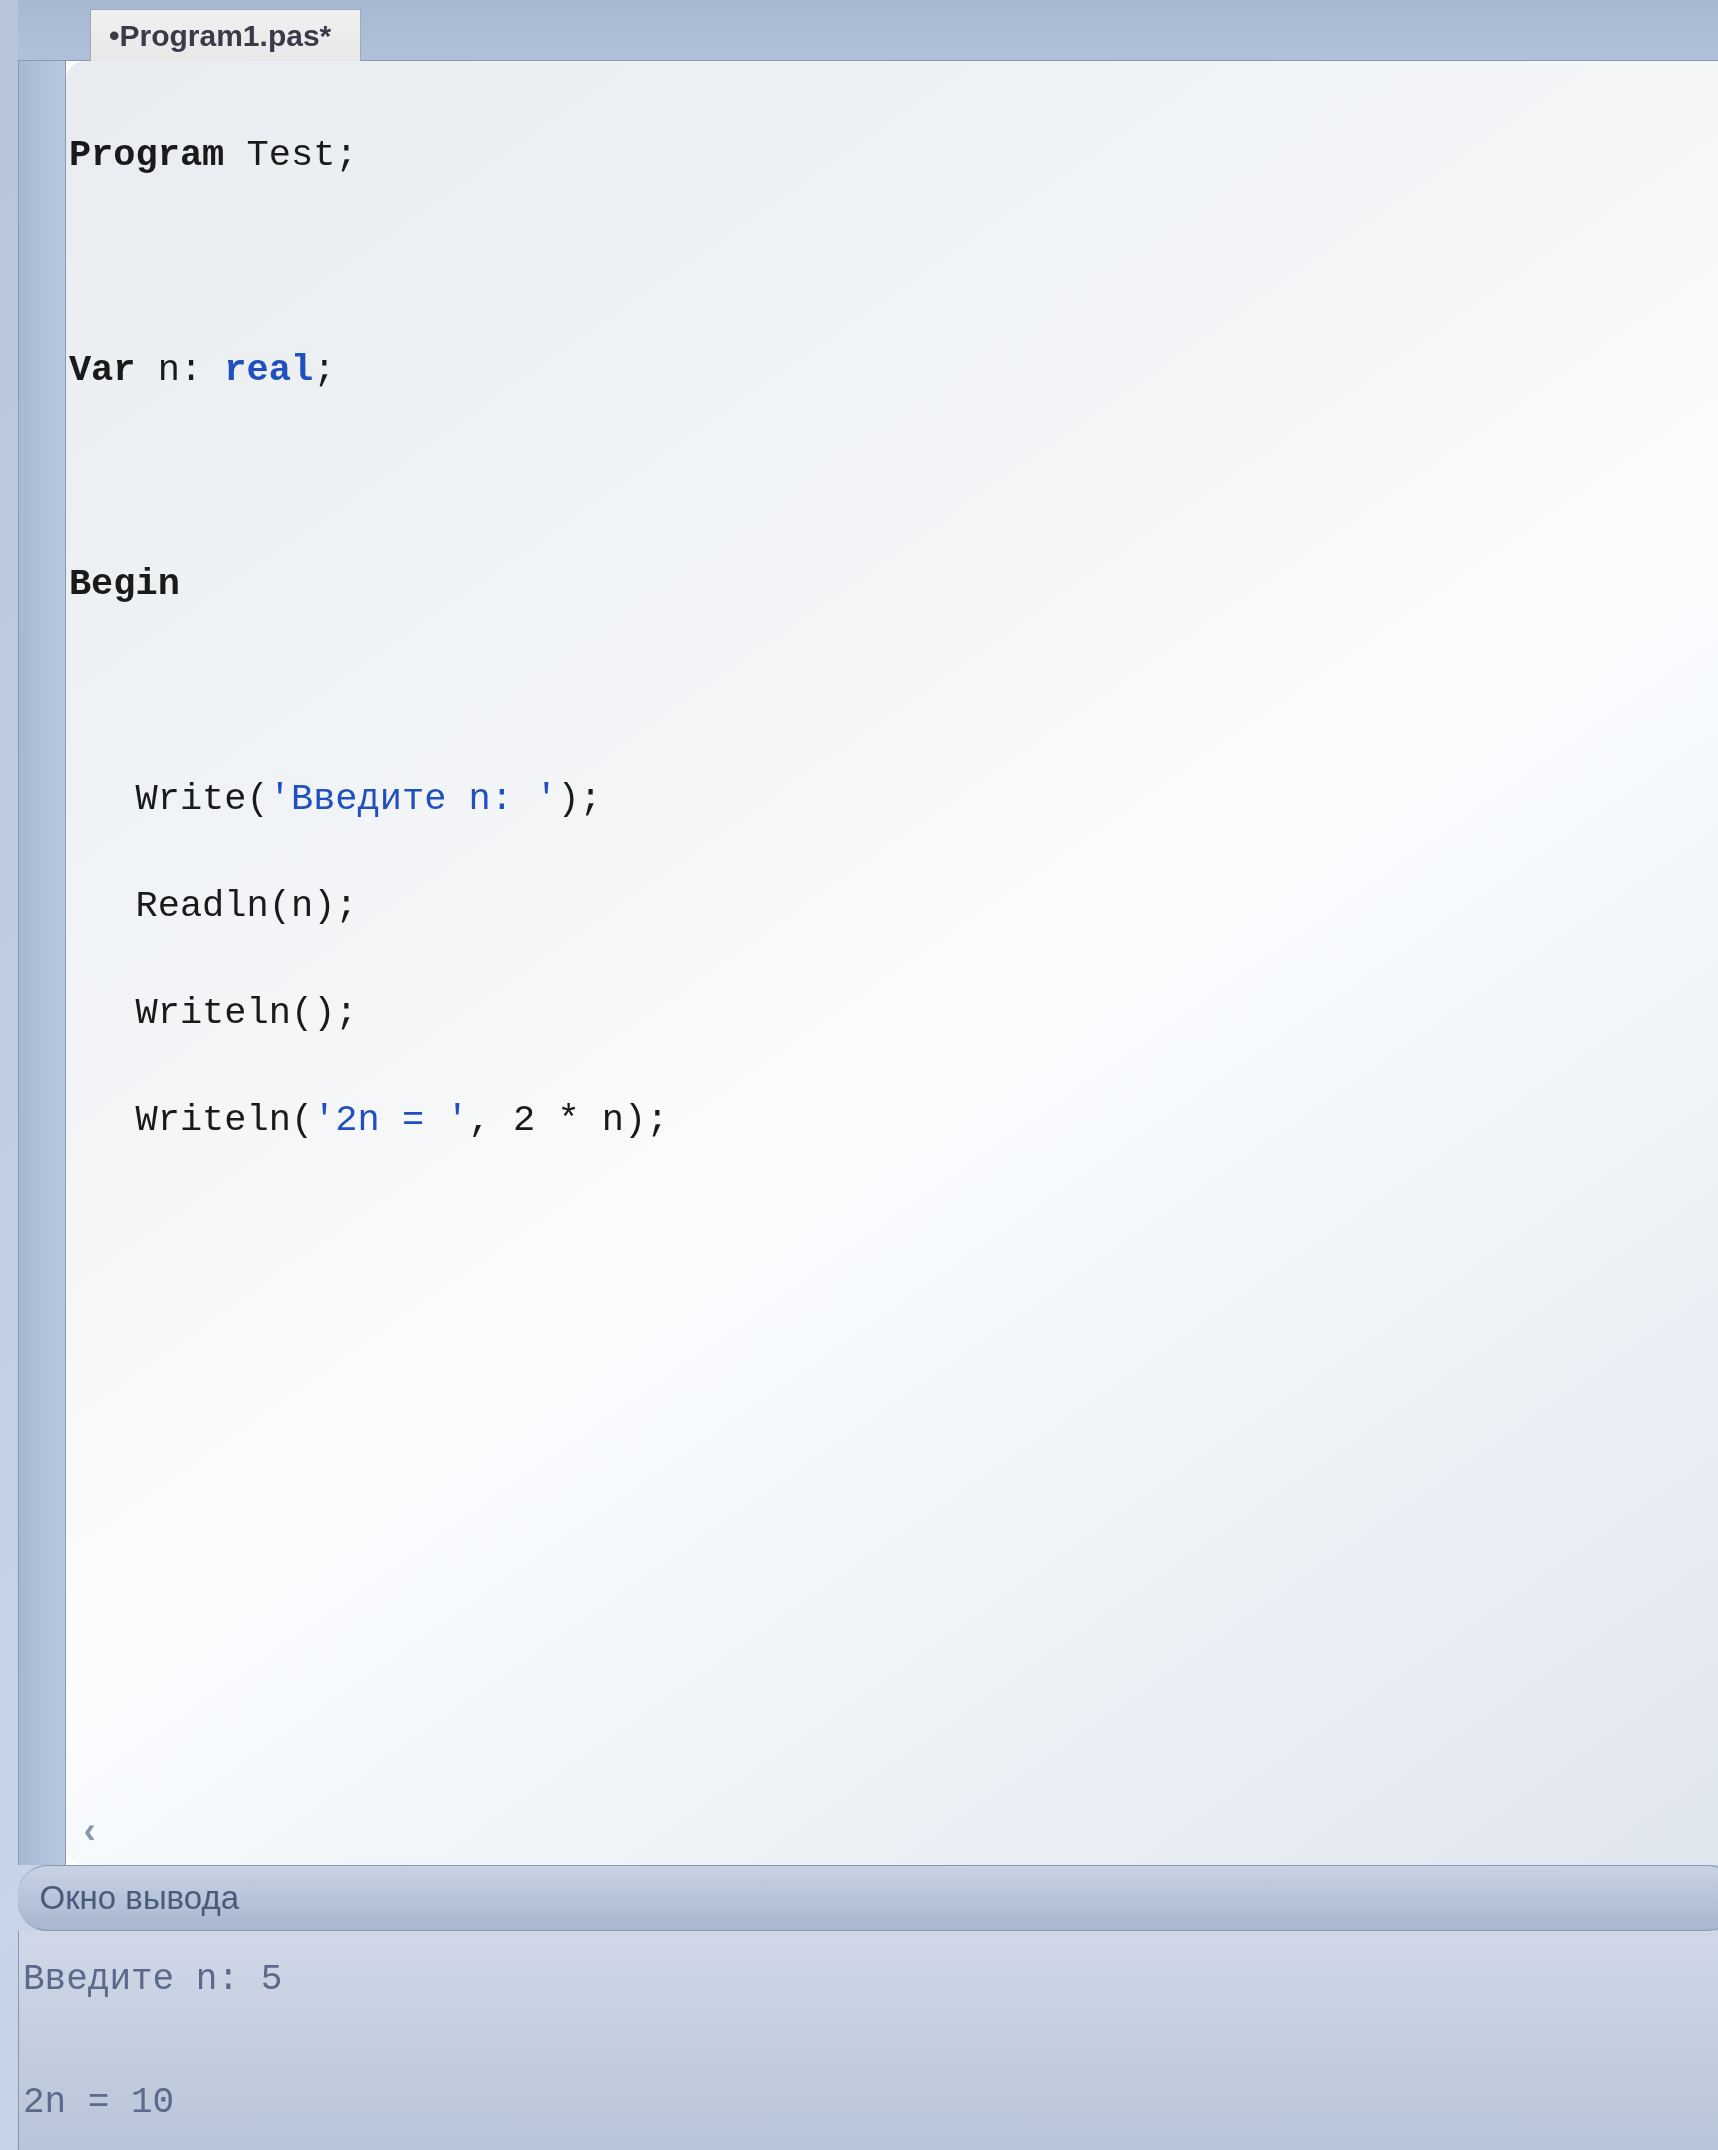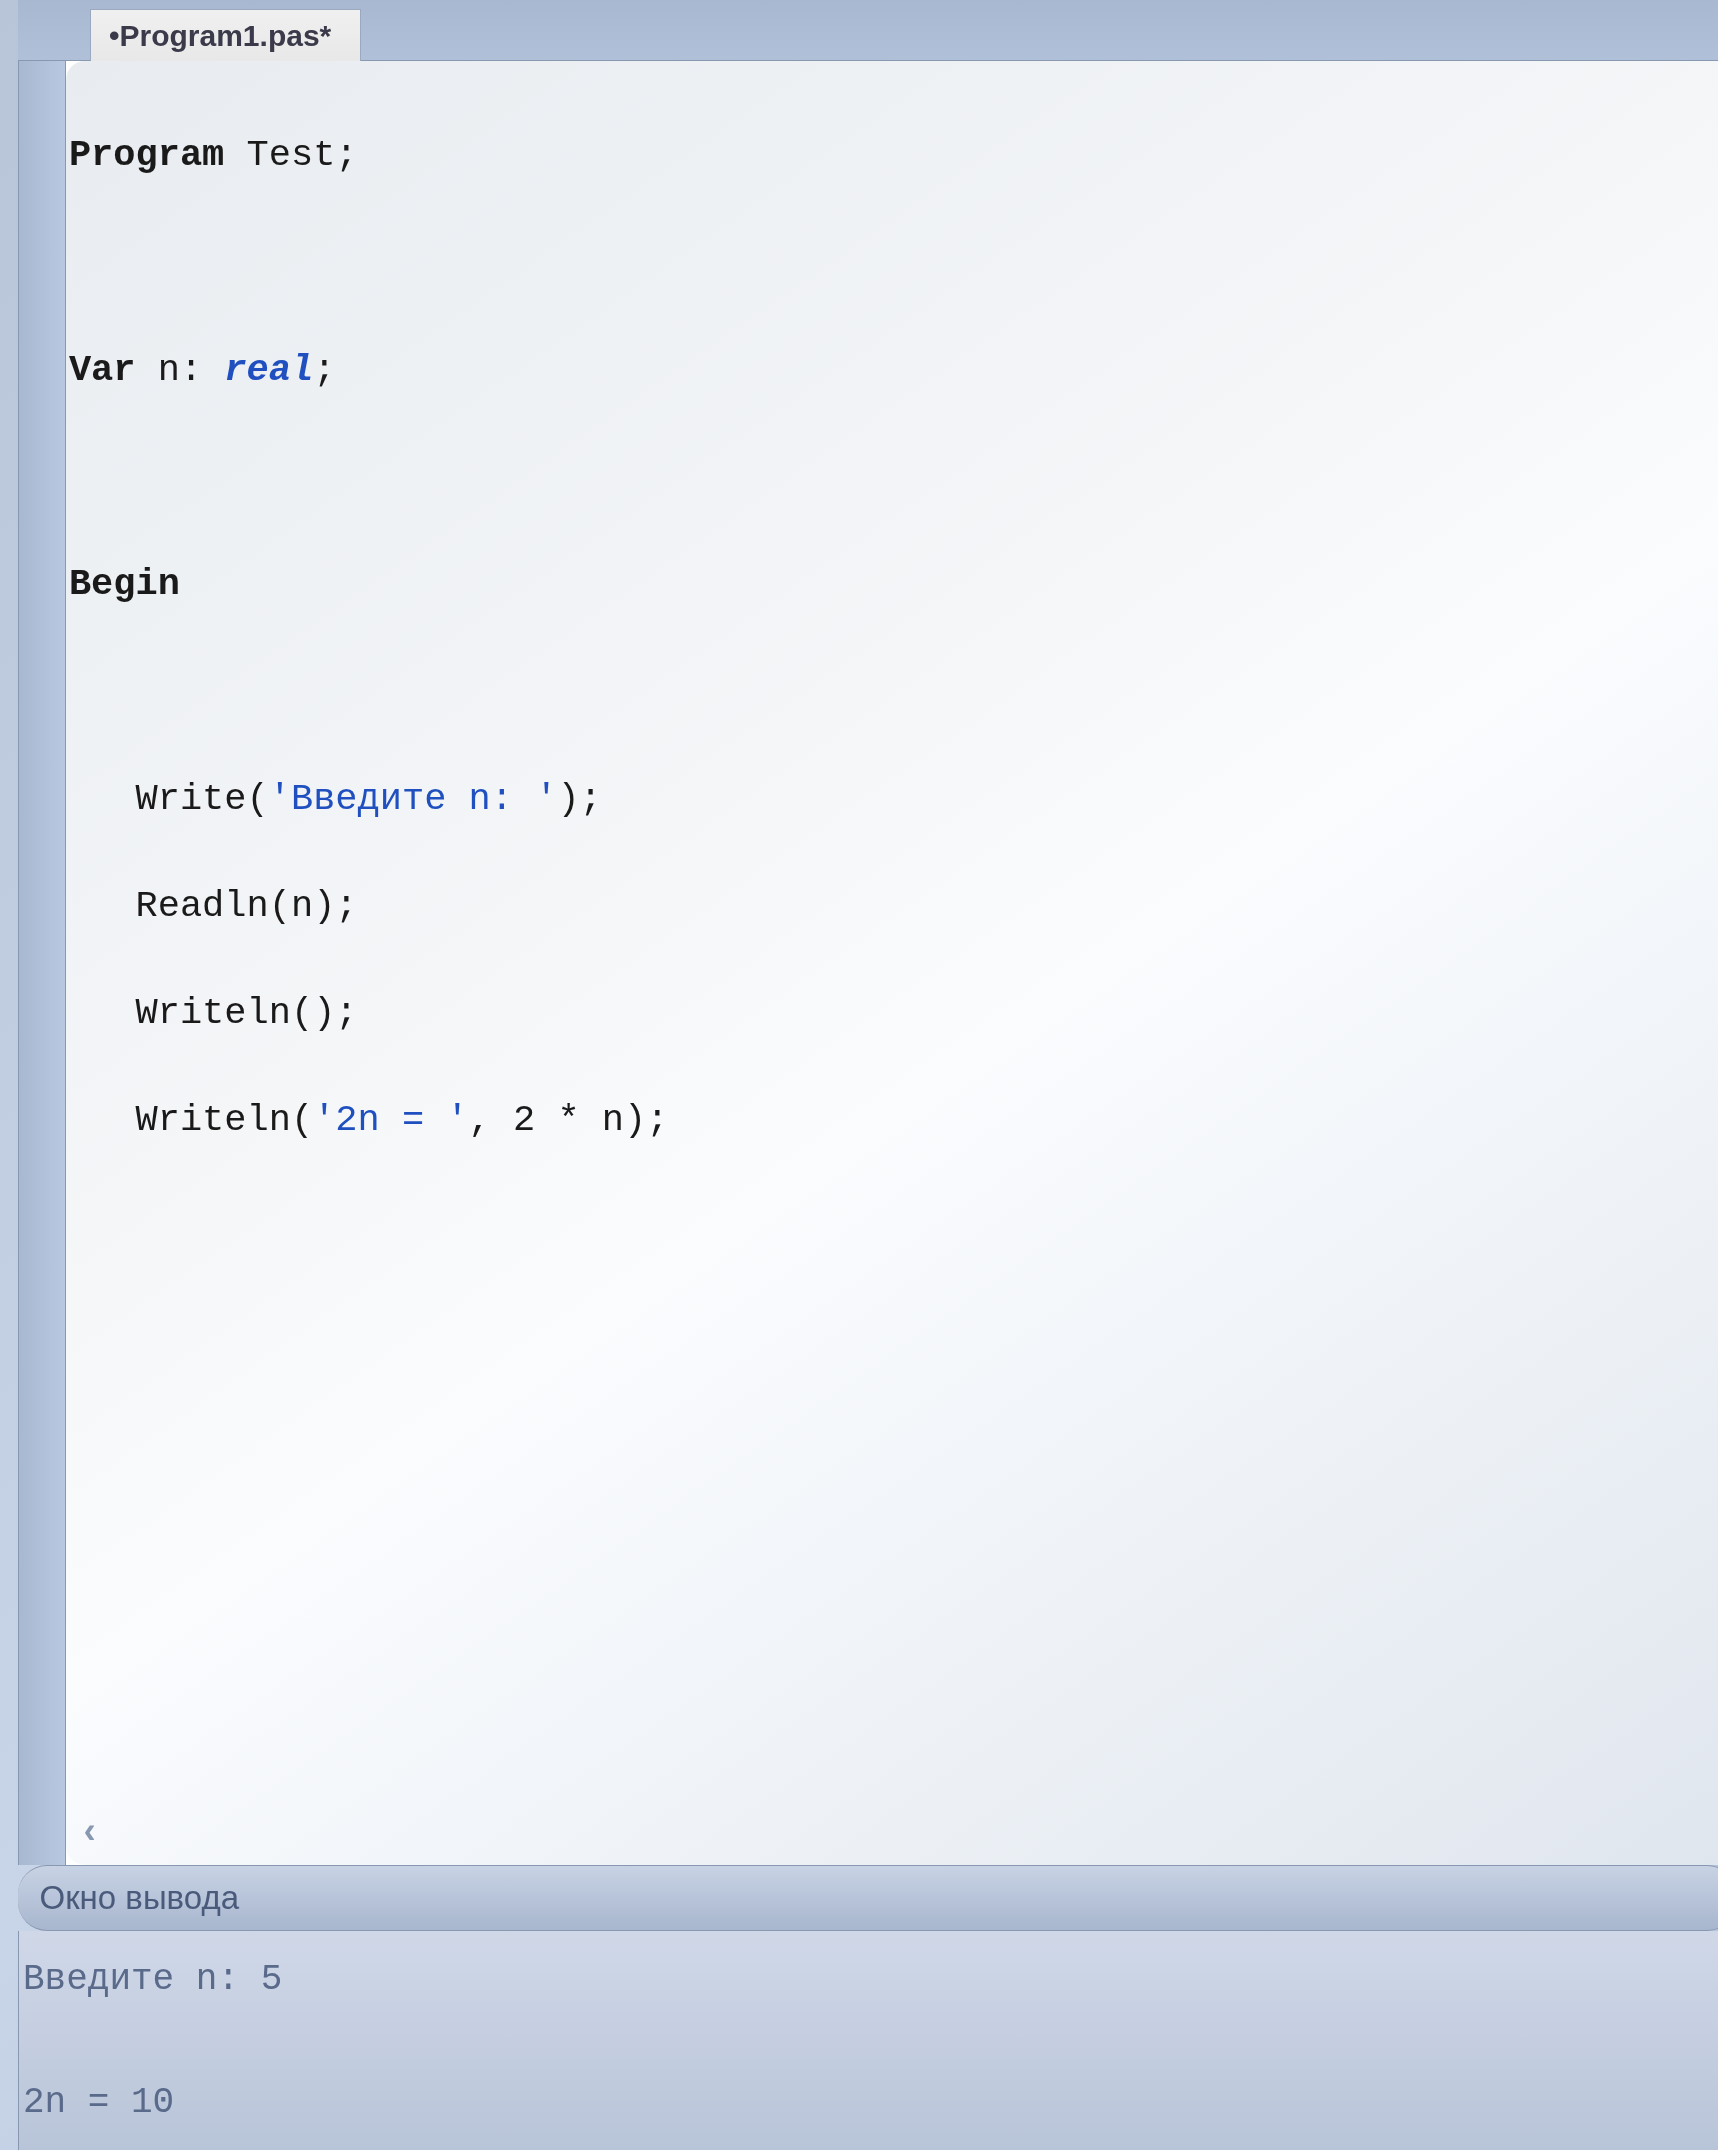--- a/index.html
+++ b/index.html
@@ -68,21 +68,20 @@
     .code-line {
       padding-left: 2.9px;
     }
     .kw {
       font-weight: bold;
       color: #1a1a1a;
     }
     .type-kw {
       color: #2050c0;
       font-weight: bold;
-      font-style: italic;
     }
     .str {
       color: #2050c0;
     }
     .scroll-hint {
       position: absolute;
       bottom: 5.7px;
       left: 13px;
       font-size: 36px;
       color: #8898b0;

